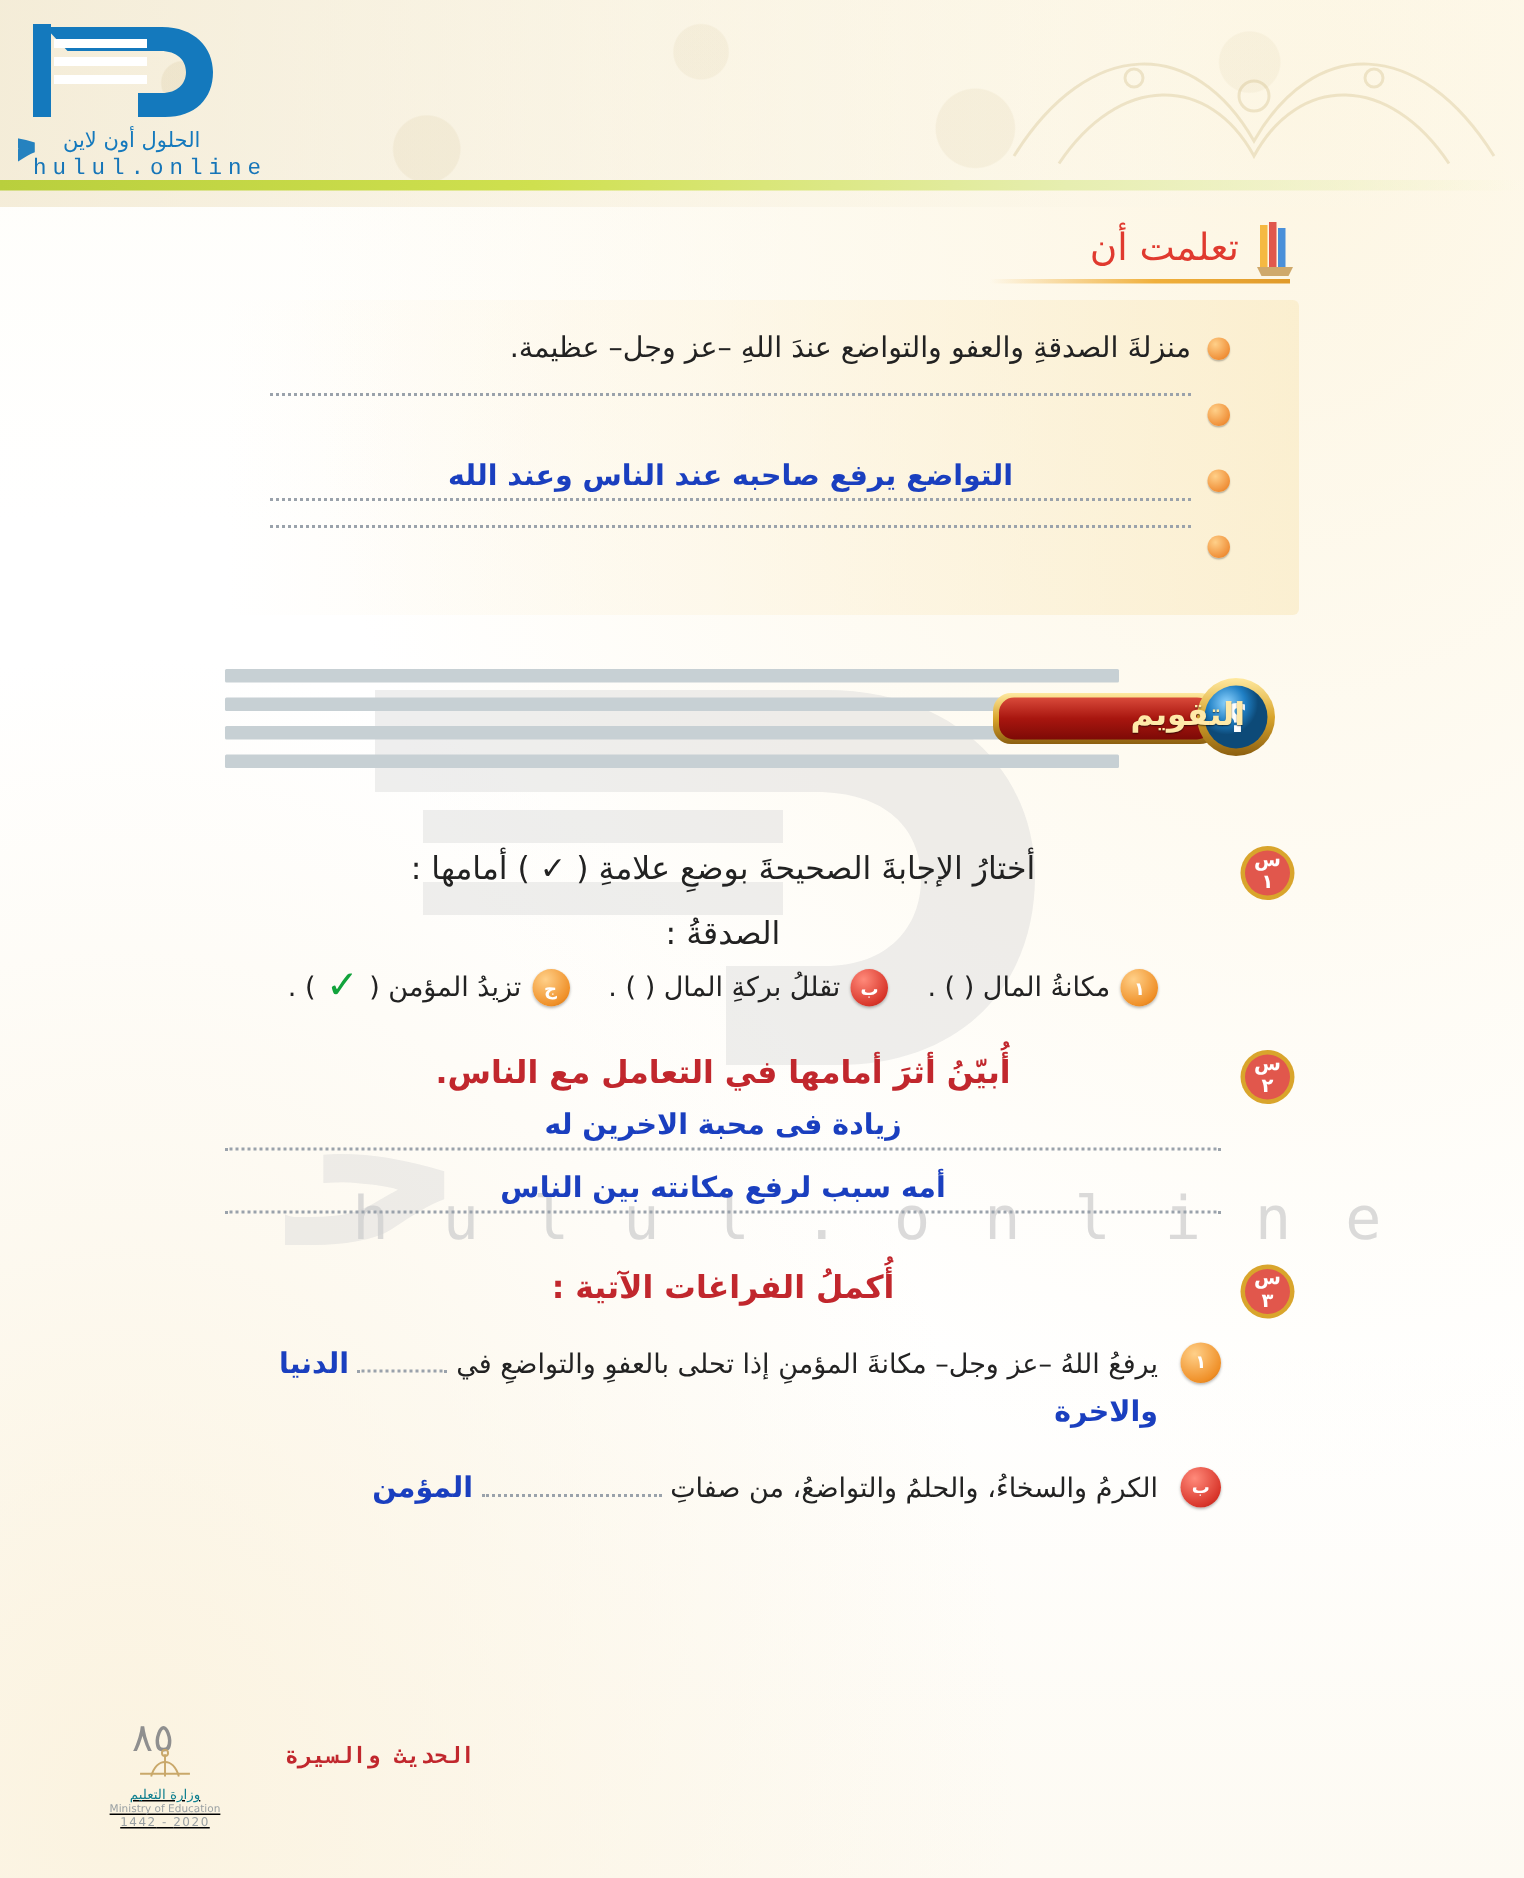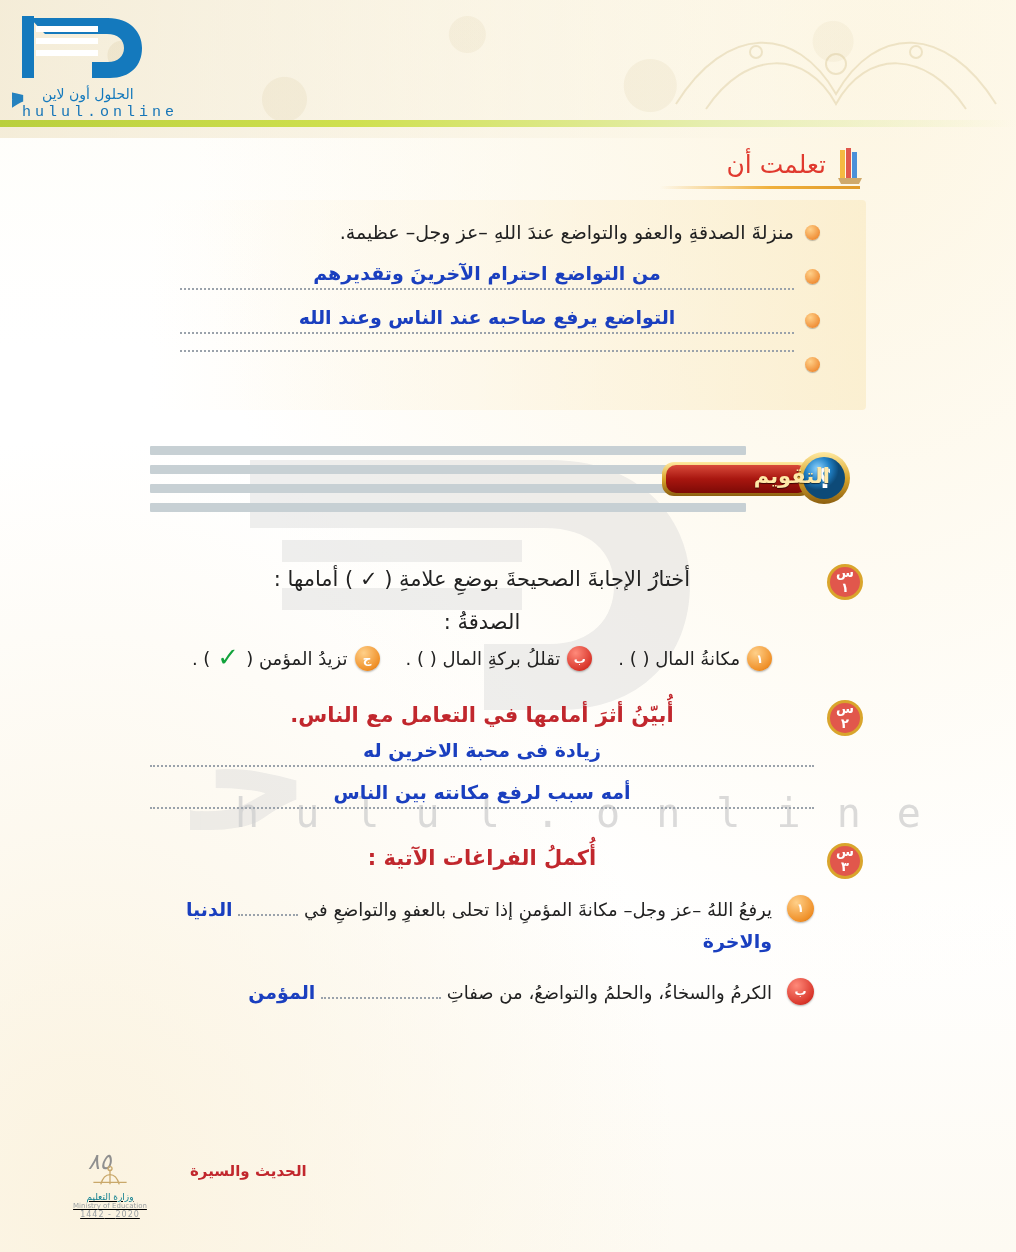--- a/index.html
+++ b/index.html
@@ -316,44 +316,44 @@
   .footer {
     position: absolute;
     bottom: 26px;
     left: 0; right: 0;
     height: 80px;
   }
   .footer-page {
     position: absolute;
     left: 88px;
     bottom: 52px;
-    font-size: 22px;
+    font-size: 26px;
     color: #8f8f8f;
     direction: rtl;
-    font-style: italic;
   }
   .footer-emblem {
     position: absolute;
     left: 62px;
     bottom: 4px;
     width: 96px;
     height: 58px;
     text-align: center;
     text-decoration: underline;
   }
   .footer-emblem .moe-ar { color: #0f7f8f; font-size: 9px; letter-spacing: 2px; }
   .footer-emblem .moe-en { color: #9aa0a3; font-size: 7px; }
   .footer-emblem .moe-yr { color: #9aa0a3; font-size: 8px; letter-spacing: 1px; }
   .footer-chapter {
     position: absolute;
     left: 190px;
     bottom: 46px;
     font-size: 15px;
     color: #c1272d;
     font-weight: bold;
+    font-family: Liberation Mono, monospace;
   }
 </style>
 </head>
 <body>
 
 <div class="page-bg"></div>
 <div class="top-band"></div>
 <div class="green-rule"></div>
 
 <svg class="corner-flourish" viewBox="0 0 340 120">
@@ -403,21 +403,20 @@
 
   <div class="learned-box">
 
     <div class="bullet-row">
       <span class="bullet-dot"></span>
       <div class="bullet-text">منزلةَ الصدقةِ والعفو والتواضع عندَ اللهِ –عز وجل– عظيمة.</div>
     </div>
 
     <div class="bullet-row">
       <span class="bullet-dot"></span>
-      <div class="answer">من التواضع احترام الآخرينَ وتقديرهم</div>
       <div class="dotline"></div>
     </div>
 
     <div class="bullet-row">
       <span class="bullet-dot"></span>
       <div class="answer">التواضع يرفع صاحبه عند الناس وعند الله</div>
       <div class="dotline"></div>
     </div>
 
     <div class="bullet-row">

